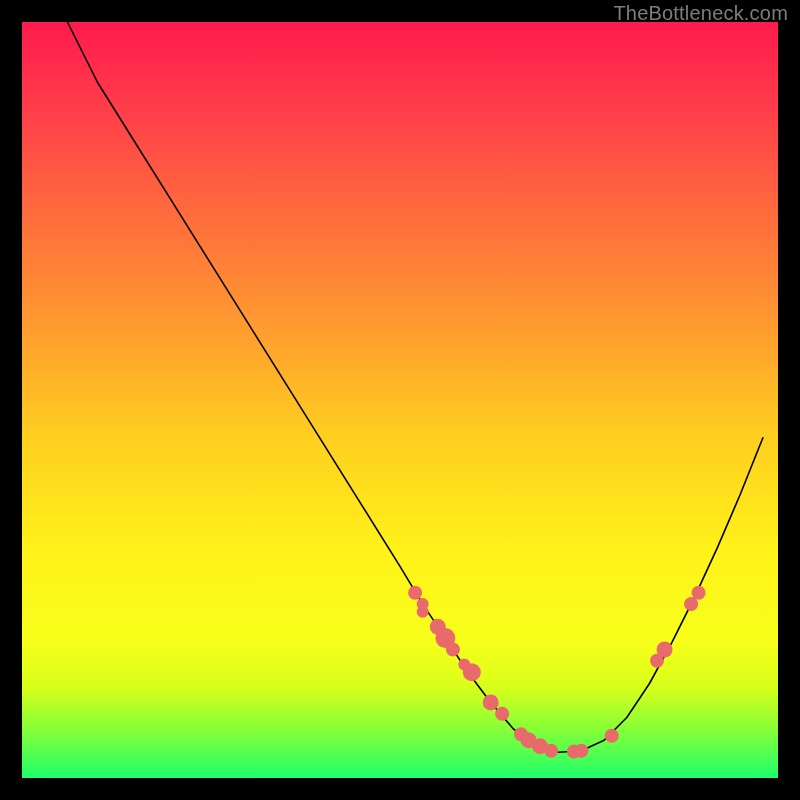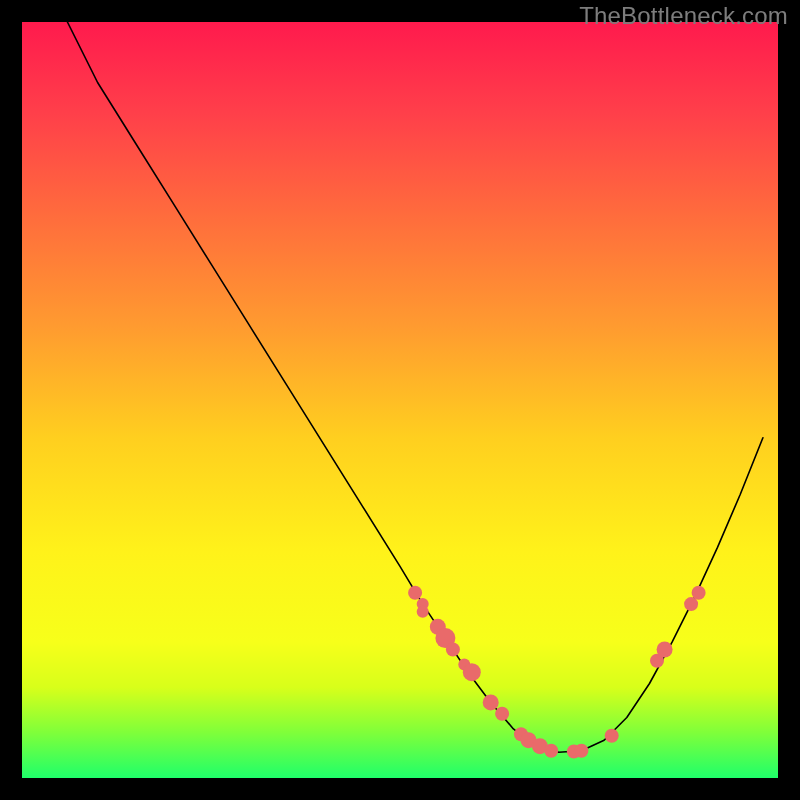--- a/index.html
+++ b/index.html
@@ -27,21 +27,21 @@
       #f7ff1a 82%,
       #d8ff1a 88%,
       #7fff3a 94%,
       #1fff6a 100%);
   }
   .watermark {
     position: absolute;
     top: 2px;
     right: 12px;
     color: #7d7d7d;
-    font-size: 24px;
+    font-size: 20px;
     font-weight: 500;
     letter-spacing: 0.2px;
     z-index: 3;
   }
   svg.plot {
     position: absolute;
     left: 22px;
     top: 22px;
     width: 756px;
     height: 756px;

